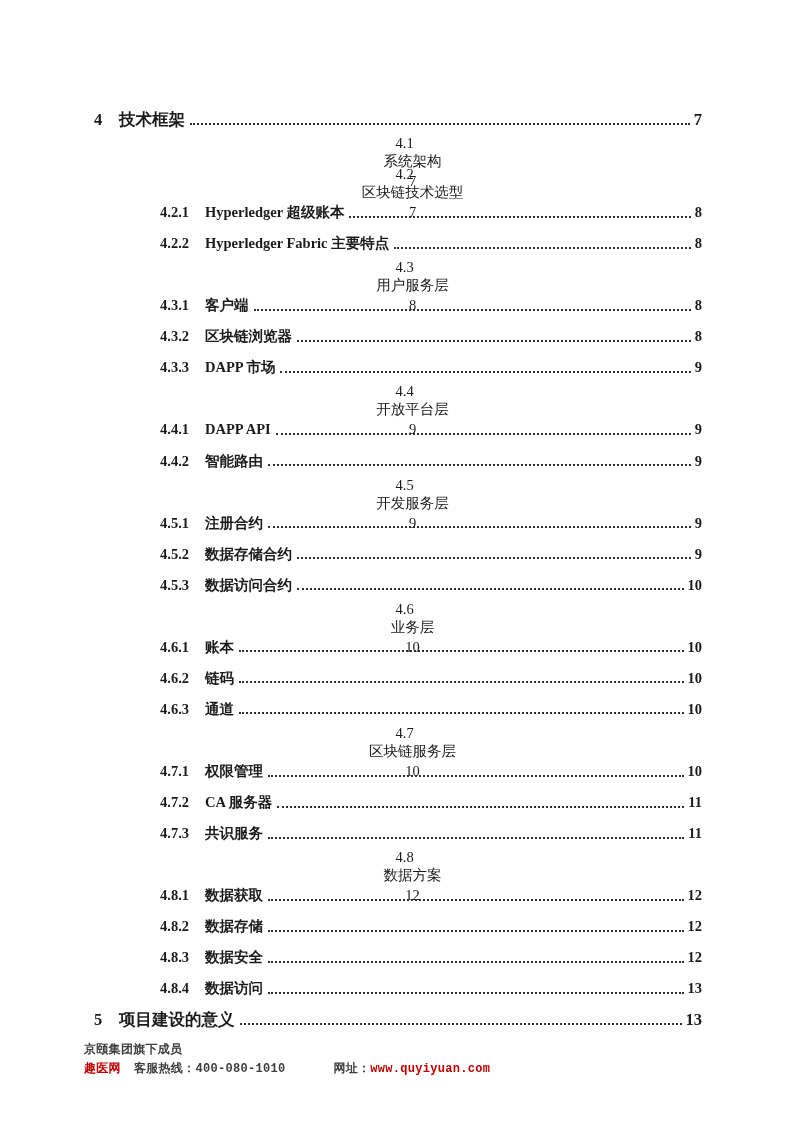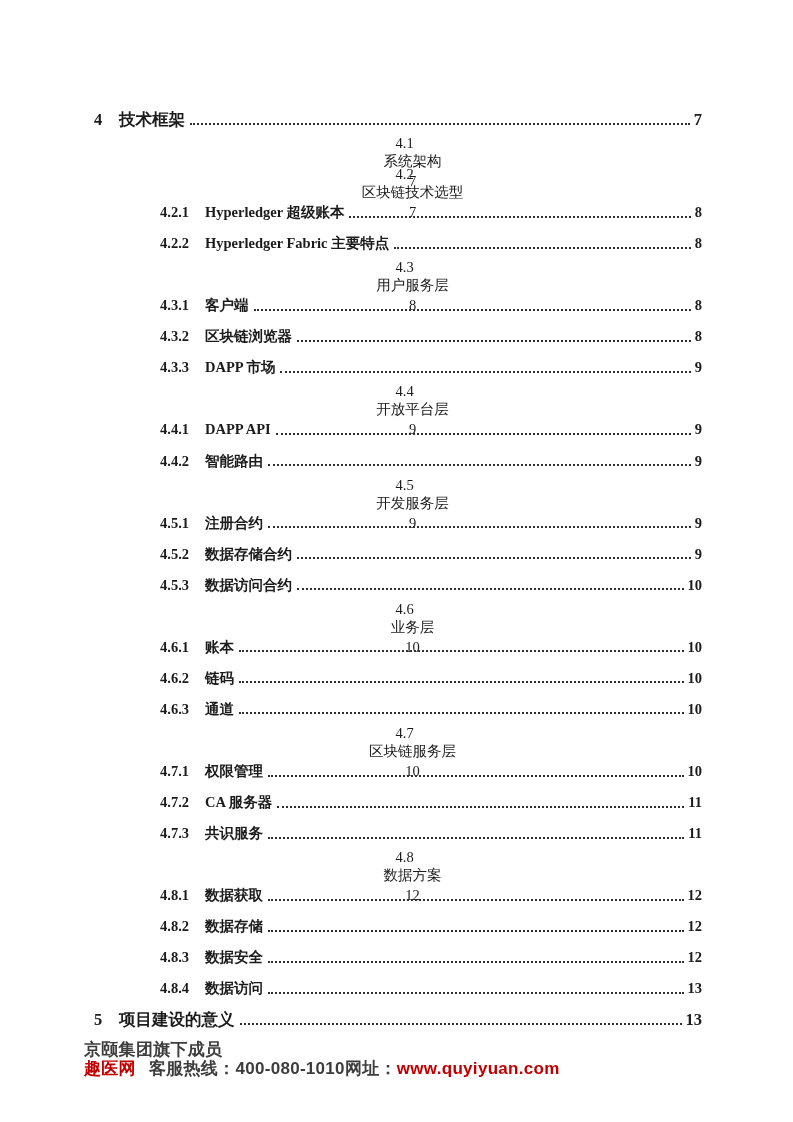--- a/index.html
+++ b/index.html
@@ -49,37 +49,37 @@
   .lvl2 { padding-left: 29px; flex-direction: column; }
   .lvl2 .num { width: 34px; }
 
   .lvl3 { padding-left: 66px; font-weight: bold; }
   .lvl3 .num { width: 45px; }
 
   
   .footer {
     position: absolute;
     left: 84px; top: 1044px;
-    font-family: Liberation Sans, sans-serif;
-    font-size: 17px;
+    font-family: Liberation Mono, monospace;
+    font-size: 12px;
     font-weight: bold;
     color: #3d3d3d;
     letter-spacing: 0.3px;
   }
   .footer-line1 { line-height: 12px; }
   .footer-line2 {
     margin-top: 7px;
     line-height: 12px;
     display: flex;
     align-items: flex-start;
     white-space: nowrap;
   }
   .brand { color: var(--brand-red, #c00000); }
   .hotline-label { margin-left: 13px; }
-  .website-label { }
+  .website-label { margin-left: 48px; }
   .website-url { color: var(--brand-red, #c00000); cursor: pointer; }
 </style>
 </head>
 <body>
 
 <div class="page">
 
   <div class="toc">
       <div class="toc-row lvl1">
       <span class="num">4</span>

